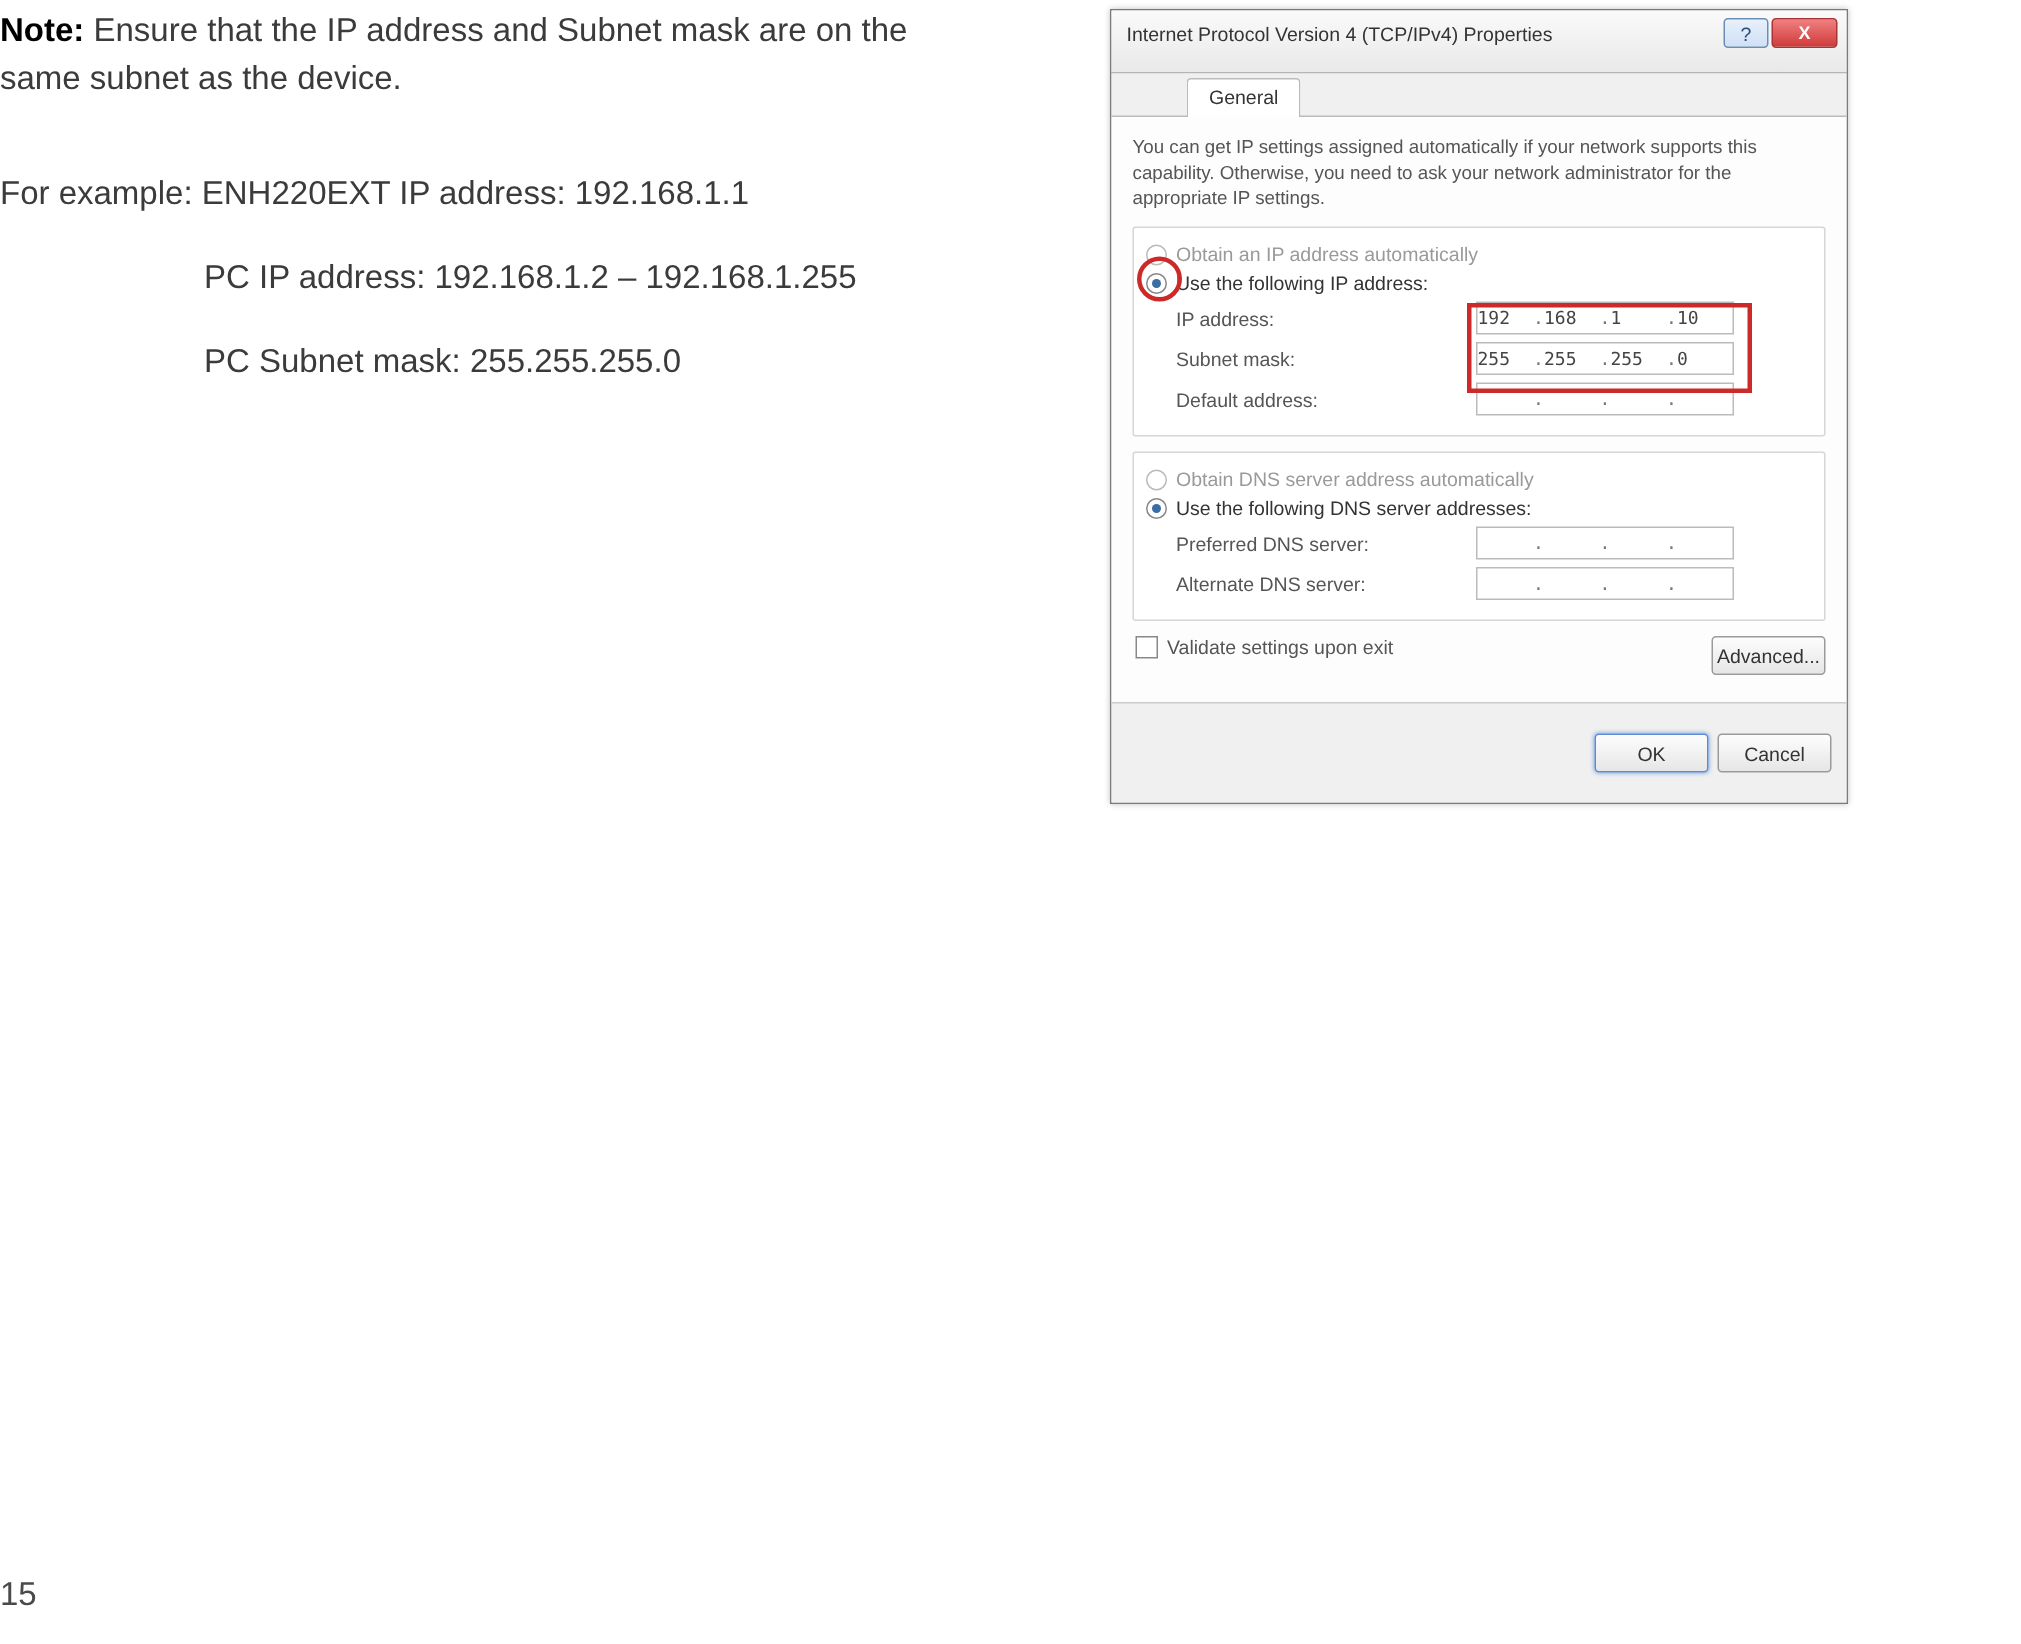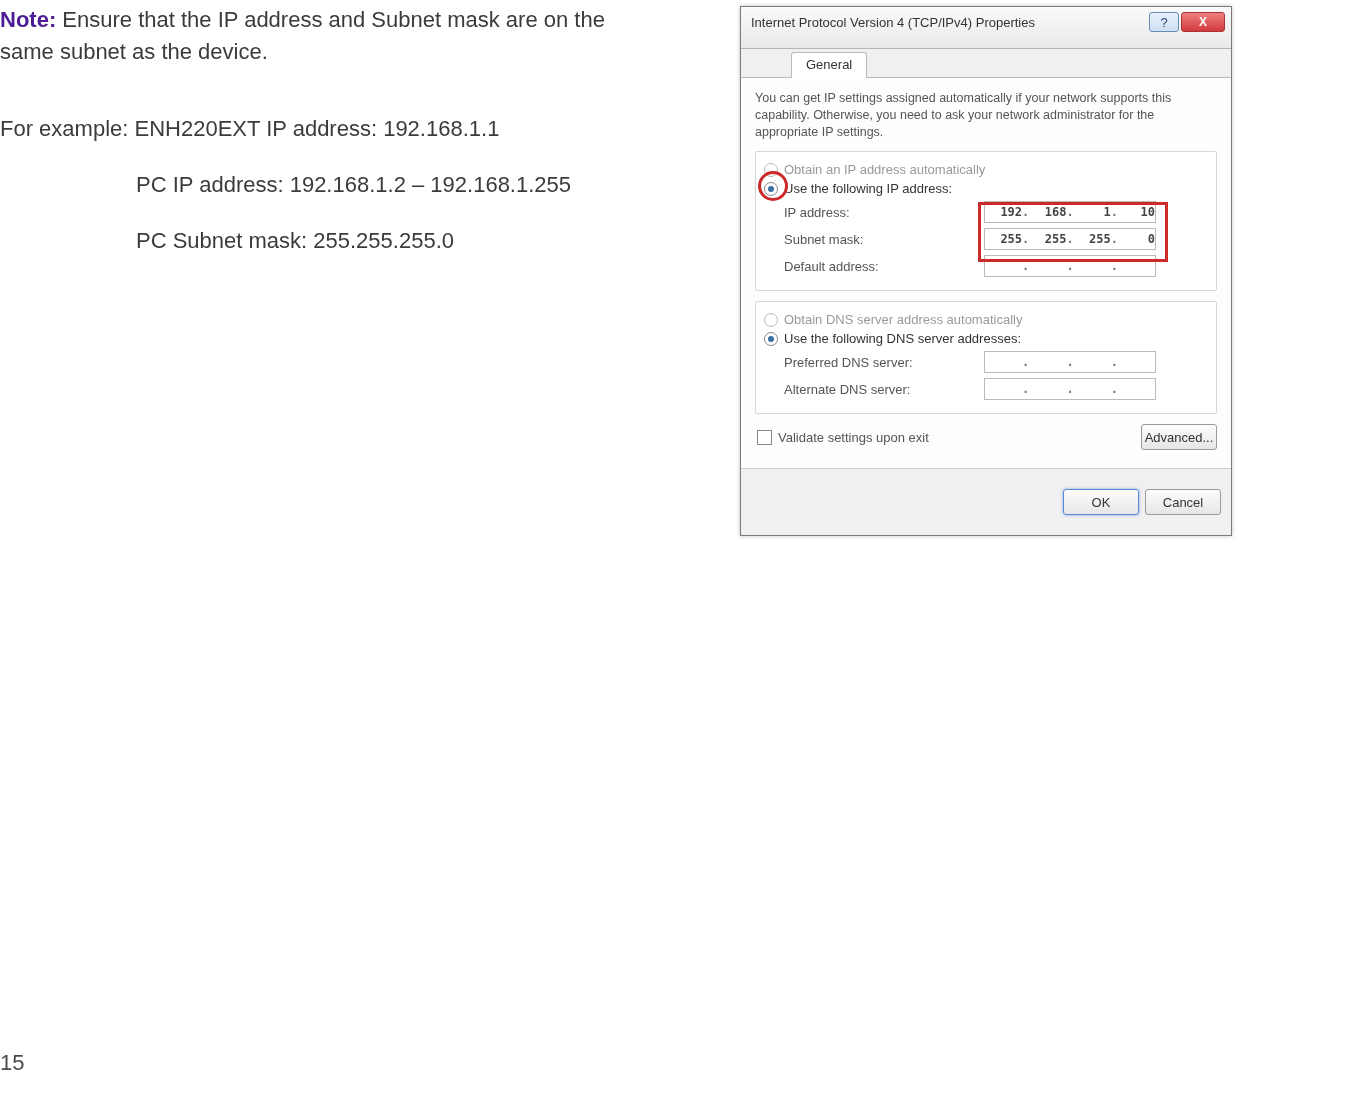--- a/index.html
+++ b/index.html
@@ -1,19 +1,19 @@
 <!DOCTYPE html>
 <html><head>
 <meta charset="utf-8">
 <style>
   html,body{margin:0;padding:0;width:1347px;height:1096px;background:#fff;font-family:Arial,Helvetica,sans-serif;color:#3b3b3b;}
   .page{position:relative;width:1347px;height:1096px;}
   .left{position:absolute;left:0;top:4px;width:630px;}
   .note-line{font-size:22px;line-height:32px;}
-  .note-line .bold{font-weight:bold;color:#4c1d95;}
+  .note-line .bold{font-weight:bold;color:#000000;}
   .ex{font-size:22px;line-height:32px;margin-top:45px;}
   .ex-sub{font-size:22px;line-height:32px;margin-left:136px;margin-top:24px;}
   .pagenum{position:absolute;left:0;right:0;bottom:20px;text-align:left;font-size:22px;color:#4a4a4a;}
   
   .dialog{position:absolute;left:740px;top:6px;width:490px;border:1px solid #7a7a7a;background:#f3f3f3;font-family:"Segoe UI",Tahoma,sans-serif;color:#4a4a4a;font-size:13px;box-shadow:0 0 4px rgba(0,0,0,.25);}
   .titlebar{height:30px;background:linear-gradient(#fafafa,#e9e9e9);border-bottom:1px solid #b5b5b5;display:flex;align-items:center;padding:0 6px 11px 10px;}
   .titlebar .ttl{flex:1;font-size:13px;color:#333;}
   .win-btns{display:flex;gap:2px;}
   .win-btn{width:28px;height:18px;border:1px solid #6a8db5;border-radius:3px;background:linear-gradient(#e8f0fb,#cfe0f5);display:flex;align-items:center;justify-content:center;font-size:13px;color:#2b4a75;}
   .win-close{width:42px;height:18px;border:1px solid #a33;border-radius:3px;background:linear-gradient(#f08080,#d03a3a);color:#fff;display:flex;align-items:center;justify-content:center;font-weight:bold;font-size:12px;}
@@ -24,24 +24,24 @@
   .group{border:1px solid #d6d6d6;border-radius:2px;padding:6px 8px 8px;margin-bottom:10px;background:#fff;}
   .radio-row{display:flex;align-items:center;gap:6px;color:#777;margin:4px 0;}
   .radio-row.enabled{color:#333;}
   .rdot{width:12px;height:12px;border:1px solid #888;border-radius:50%;background:#fff;display:inline-flex;align-items:center;justify-content:center;}
   .rdot.sel::after{content:"";width:6px;height:6px;border-radius:50%;background:#3a6ea5;}
   .radio-row.disabled .rdot{border-color:#bbb;}
   .red-circle{border:3px solid #cc2a2a;border-radius:50%;width:24px;height:24px;position:absolute;margin-left:-6px;margin-top:-6px;}
   .row2{display:flex;align-items:center;margin:5px 0;padding-left:20px;}
   .row2 .lbl{flex:0 0 200px;color:#555;font-size:13px;}
   .ipbox{flex:0 0 170px;height:20px;border:1px solid #bbb;background:#fff;display:flex;align-items:center;justify-content:space-evenly;font-family:Consolas,monospace;font-size:12px;color:#444;}
-  .ipbox span{flex:1;text-align:right;font-weight:bold;}
+  .ipbox span{flex:1;text-align:left;}
   .ipbox .dot{flex:0 0 auto;color:#777;}
   .redbox{border:3px solid #cc2a2a;position:absolute;}
-  .chkrow{display:flex;align-items:center;gap:6px;margin:8px 0 8px 2px;color:#555;}
+  .chkrow{display:flex;gap:6px;margin:8px 0 8px 2px;color:#555;}
   .chk{width:13px;height:13px;border:1px solid #888;background:#fff;}
   .btnrow{display:flex;justify-content:flex-end;gap:6px;padding:20px 10px;border-top:1px solid #ccc;background:#f0f0f0;}
   .btn{min-width:74px;height:24px;border:1px solid #9a9a9a;border-radius:3px;background:linear-gradient(#fdfdfd,#e6e6e6);display:flex;align-items:center;justify-content:center;font-size:13px;color:#333;}
   .btn.primary{border-color:#5a8bd6;box-shadow:0 0 3px rgba(90,139,214,.8);}
   .disabled-text{color:#9a9a9a;}
   
   .grp1{position:relative;}
   .radio-pos{position:relative;}
 </style>
 </head>

